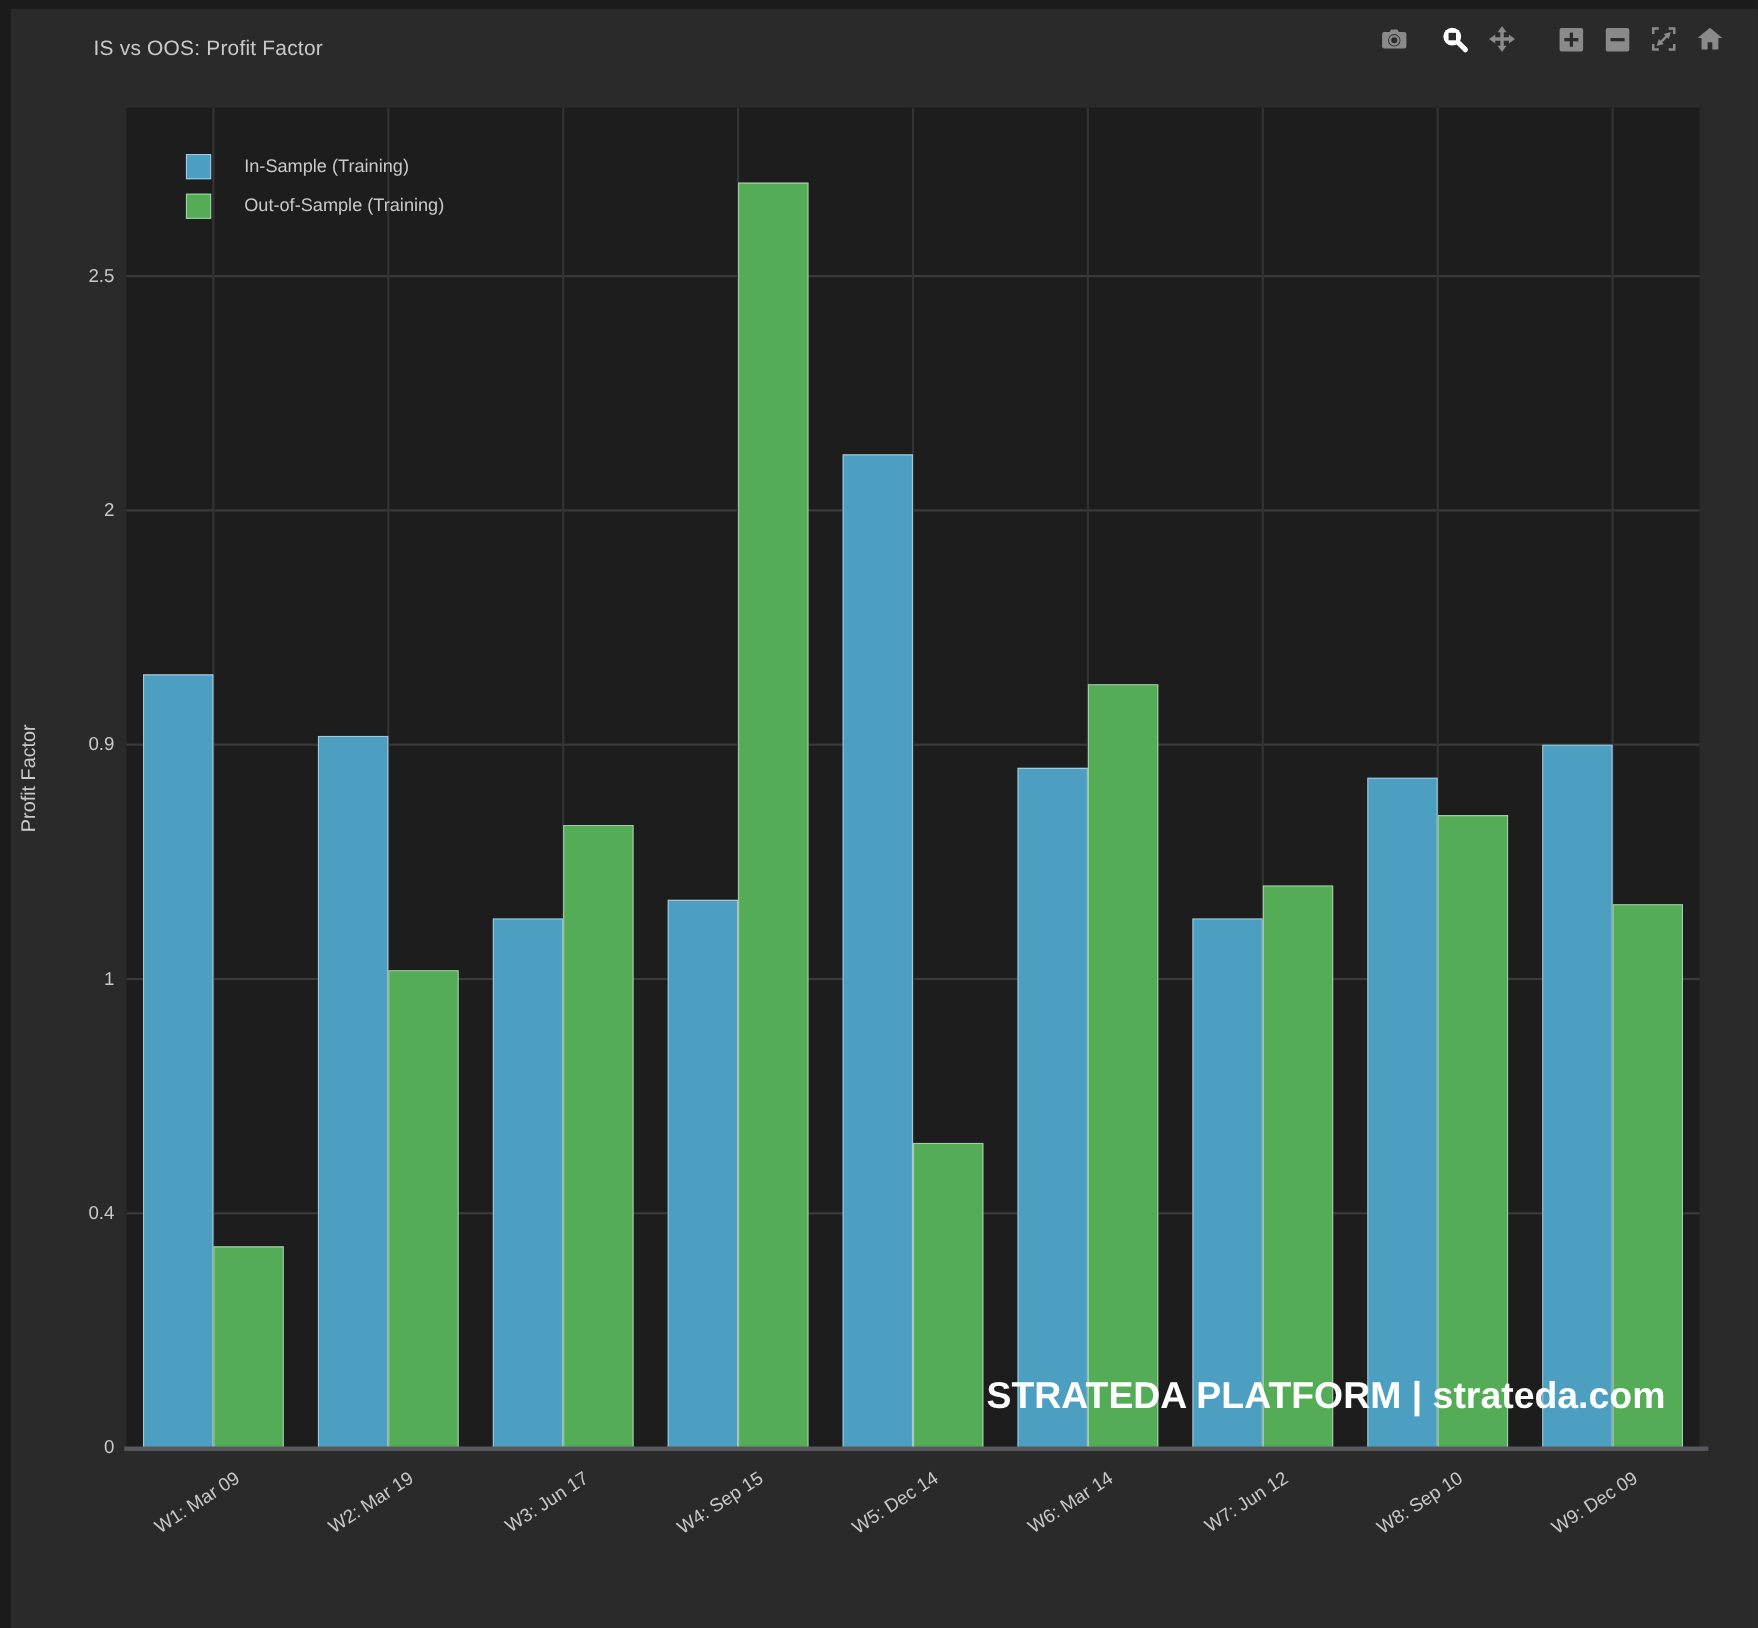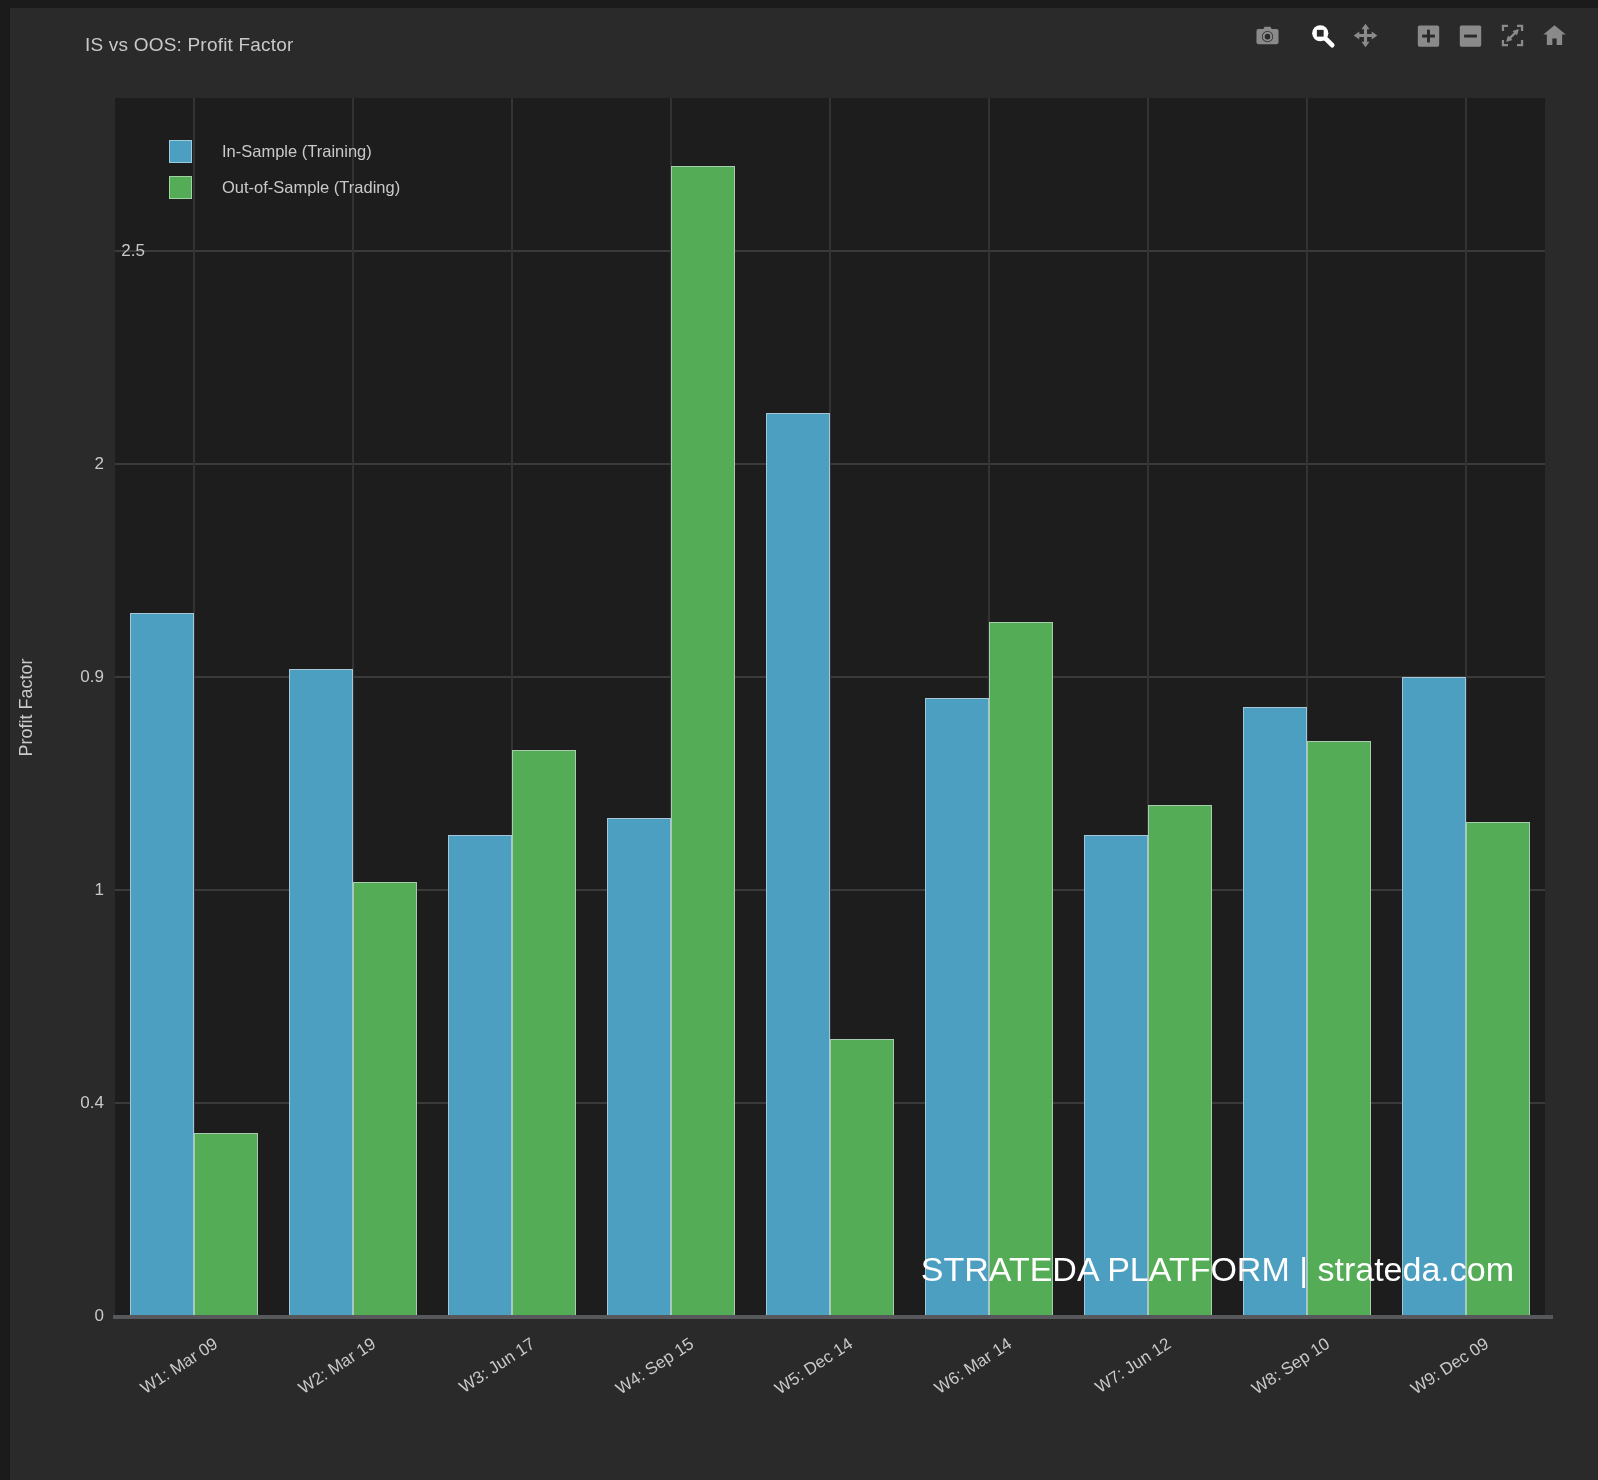--- a/index.html
+++ b/index.html
@@ -63,21 +63,21 @@
   
   #legend{position:absolute;left:169px;top:140px;z-index:4;}
   .legend-item{display:flex;align-items:center;margin-bottom:13px;cursor:pointer;}
   .legend-swatch{width:23px;height:23px;margin-right:30px;
                  border:1px solid rgba(255,255,255,0.45);box-sizing:border-box;}
   .legend-label{font-size:16.5px;color:var(--text,#C9C9C9);line-height:23px;text-align:right;}
 
   
   #watermark{
     position:absolute;right:84px;top:1250px;z-index:6;
-    font-size:34px;color:var(--wm,#FFFFFF);white-space:nowrap;
+    font-size:34px;color:var(--wm,#FFFFFF);white-space:nowrap;font-weight:bold;
   }
 </style>
 </head>
 <body>
 
 <div id="page" style="--bg: #2A2A2B; --edge: #1B1B1C; --plotbg: #1D1D1E; --grid: #3A3A3A; --grid2: #333335; --axisline: #57585C; --text: #C9C9C9; --wm: #FFFFFF; --mbicon: #8A8A8A; --mbactive: #FFFFFF;">
 
   <div id="edge-top" class="edge-strip"></div>
   <div id="edge-left" class="edge-strip"></div>
 
@@ -172,21 +172,21 @@
       <div class="bar" title="W9: Dec 09 — Out-of-Sample (Trading): 1.16" style="left: 1350.56px; bottom: 0px; width: 64px; height: 494.014px; background: rgb(84, 173, 86);"></div>
     </div>
   <div id="axis-line"></div>
 
   <div id="y-ticks">
       <div class="ytick" style="top: 1316px;">0</div>
       <div class="ytick" style="top: 1103.06px;">0.4</div>
       <div class="ytick" style="top: 890.126px;">1</div>
       <div class="ytick" style="top: 677.189px;">0.9</div>
       <div class="ytick" style="top: 464.252px;">2</div>
-      <div class="ytick" style="top: 251.315px; padding-left: 41px;">2.5</div>
+      <div class="ytick" style="top: 251.315px;">2.5</div>
     </div>
   <div id="x-ticks">
       <div class="xtick" style="right: 1387.56px;">W1: Mar 09</div>
       <div class="xtick" style="right: 1228.67px;">W2: Mar 19</div>
       <div class="xtick" style="right: 1069.78px;">W3: Jun 17</div>
       <div class="xtick" style="right: 910.889px;">W4: Sep 15</div>
       <div class="xtick" style="right: 752px;">W5: Dec 14</div>
       <div class="xtick" style="right: 593.111px;">W6: Mar 14</div>
       <div class="xtick" style="right: 434.222px;">W7: Jun 12</div>
       <div class="xtick" style="right: 275.333px;">W8: Sep 10</div>
@@ -194,19 +194,19 @@
     </div>
   <div id="y-axis-title">Profit Factor</div>
 
   <div id="legend">
       <div class="legend-item">
         <div class="legend-swatch" style="background: rgb(77, 159, 194);"></div>
         <div class="legend-label">In-Sample (Training)</div>
       </div>
       <div class="legend-item">
         <div class="legend-swatch" style="background: rgb(84, 173, 86);"></div>
-        <div class="legend-label">Out-of-Sample (Trading)</div>
+        <div class="legend-label">Out-of-Sample (Training)</div>
       </div>
     </div>
 
   <div id="watermark">STRATEDA PLATFORM | strateda.com</div>
 
 </div>
 
 </body></html>

